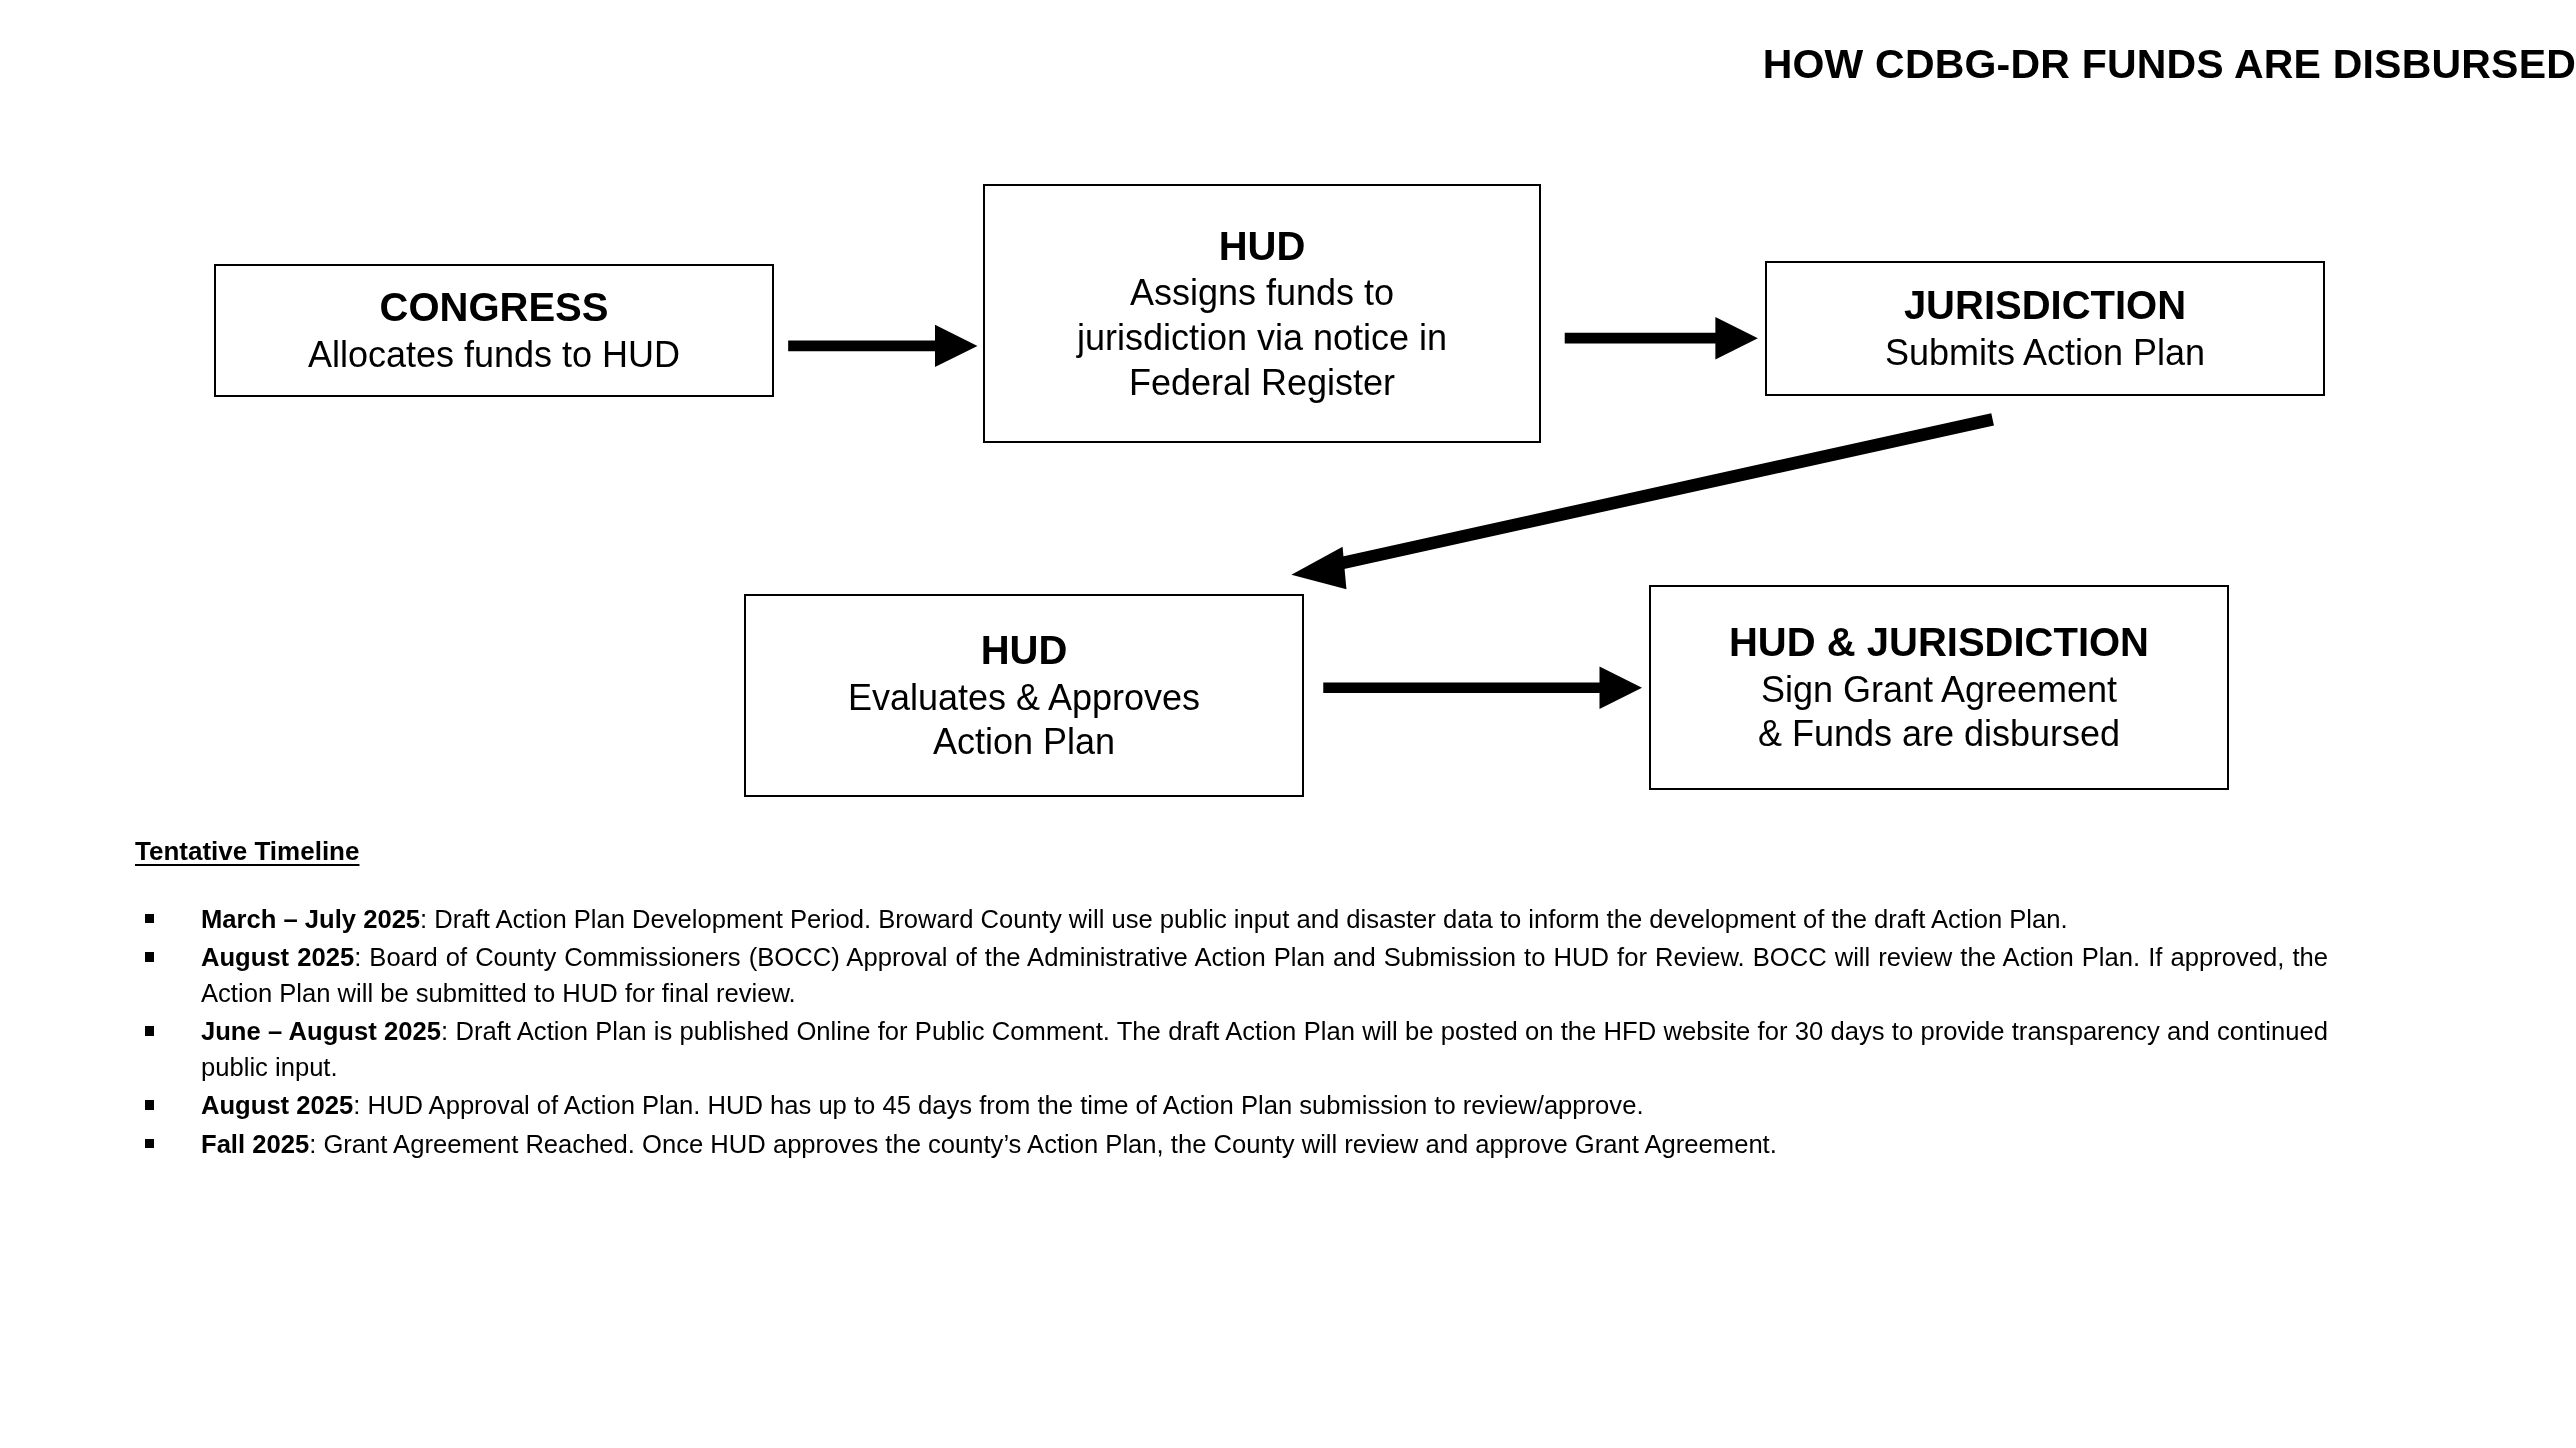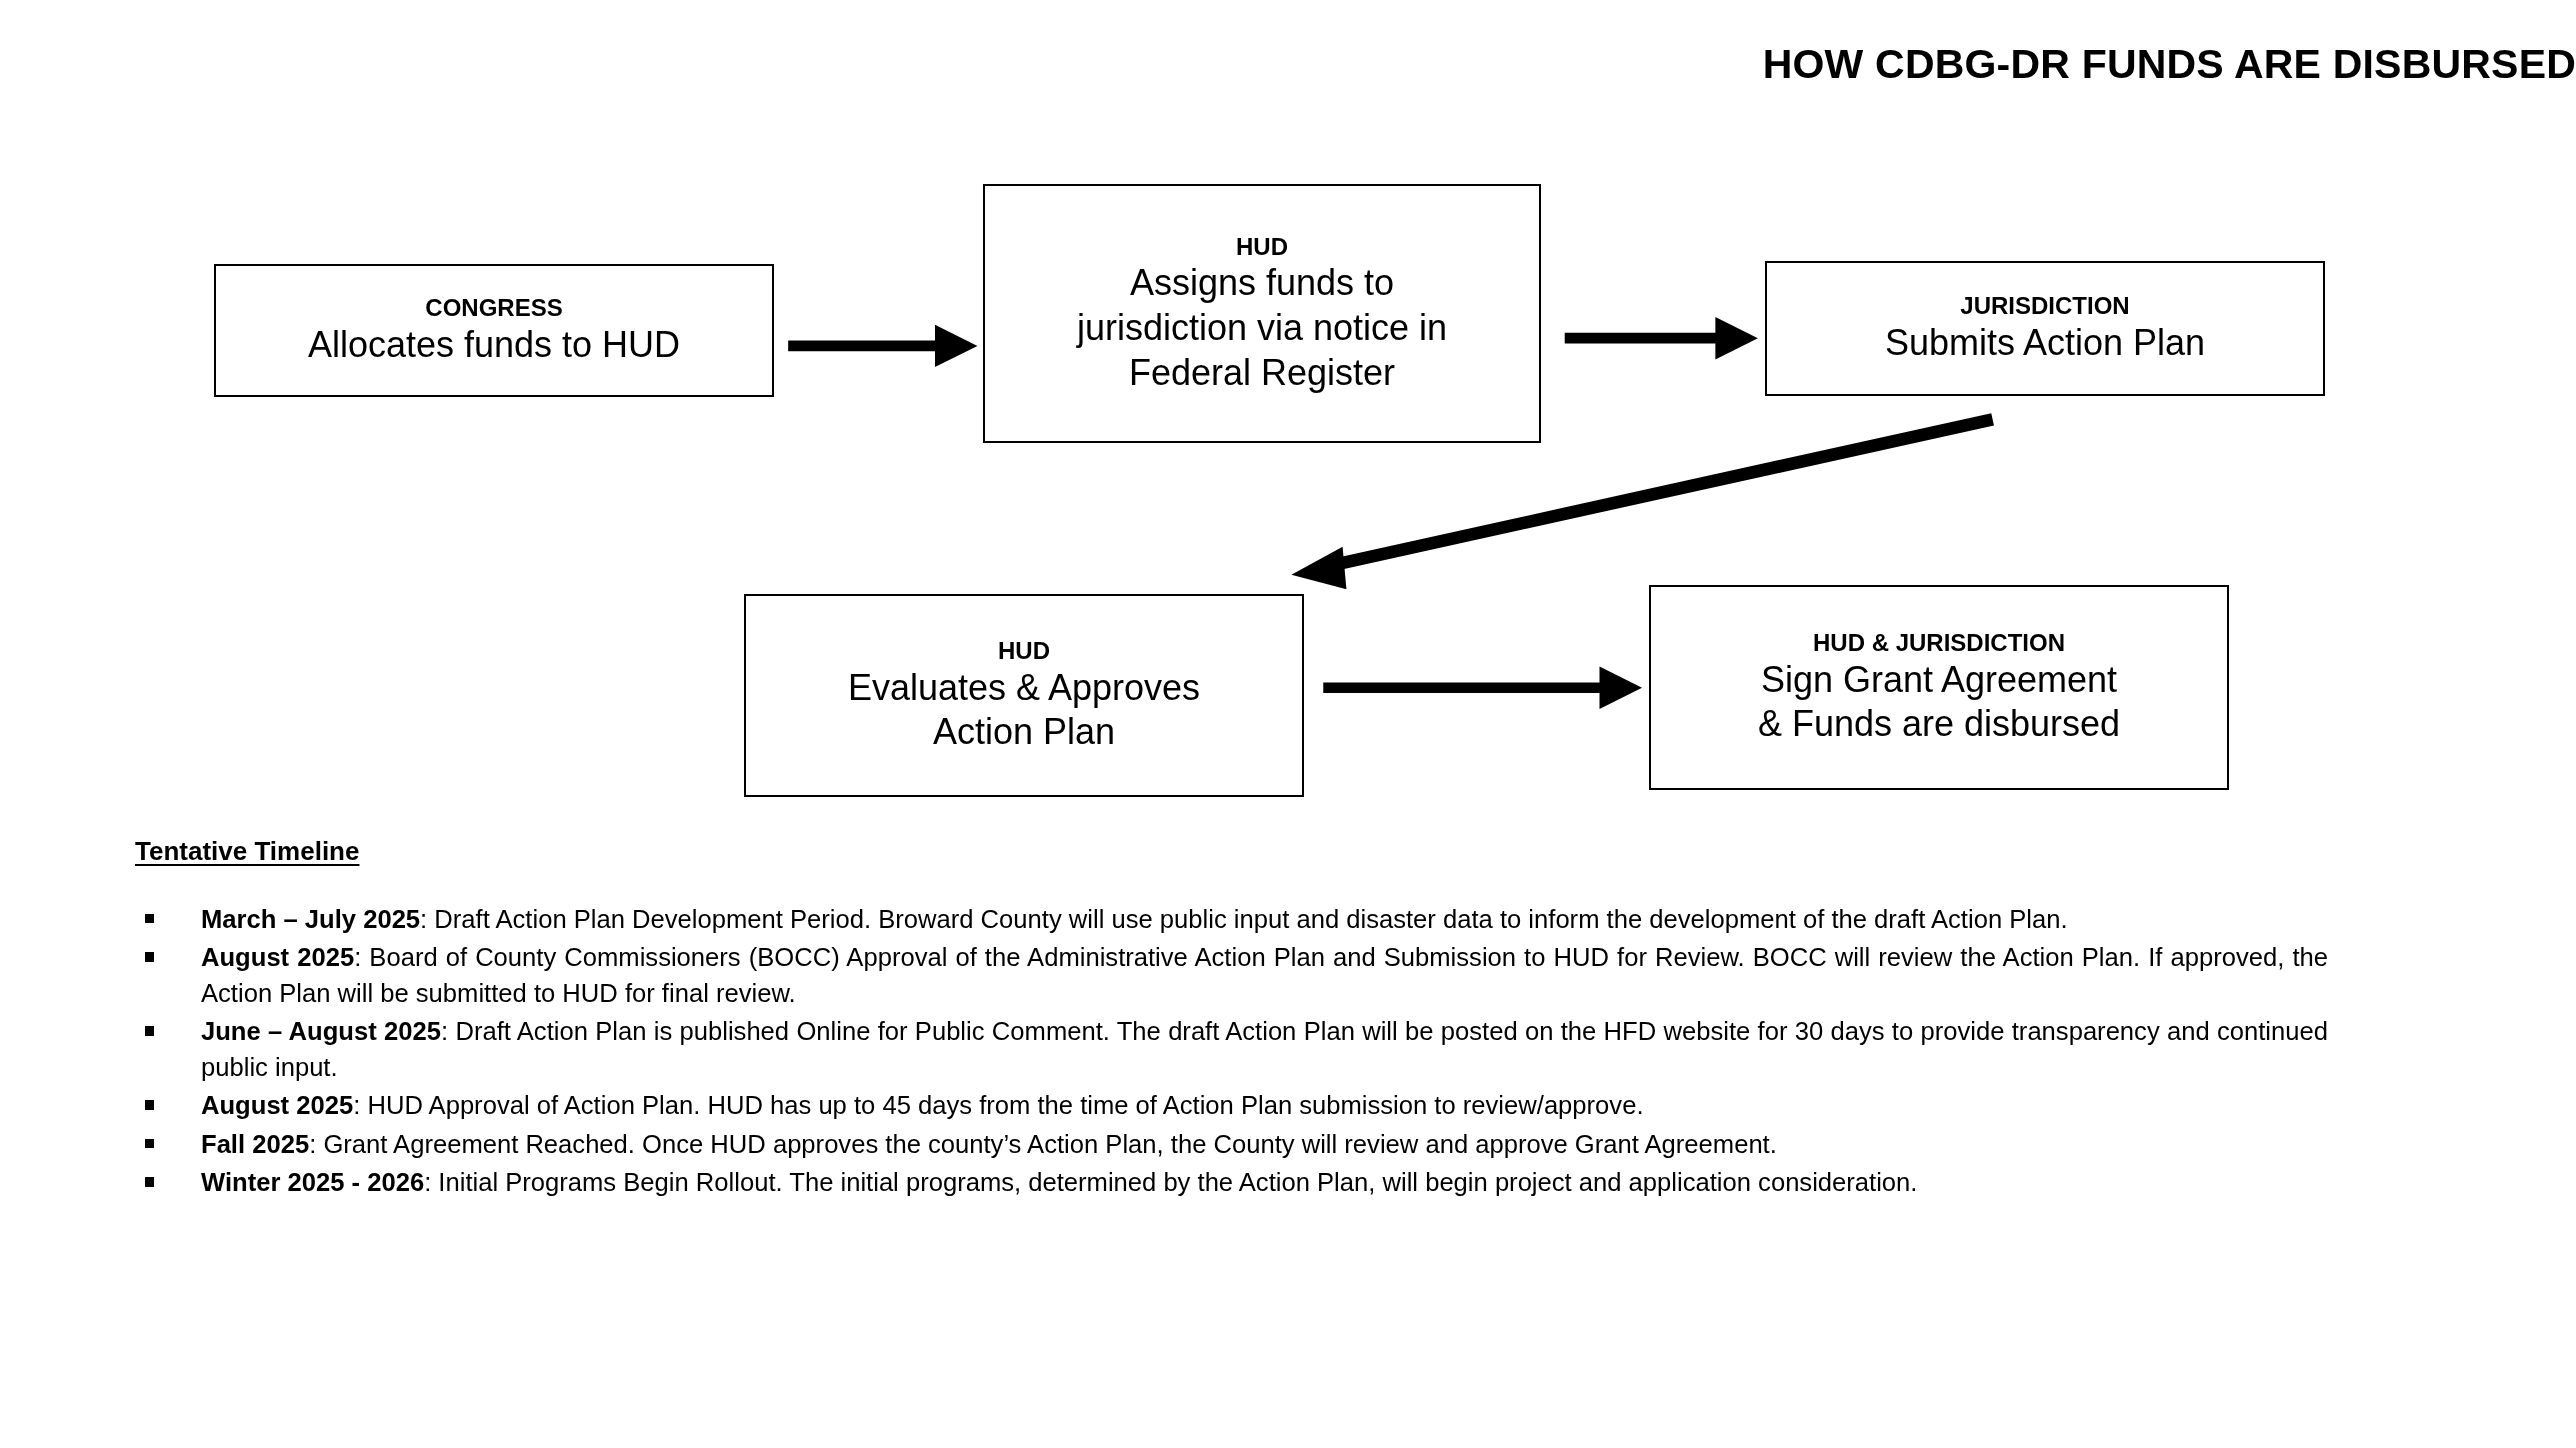--- a/index.html
+++ b/index.html
@@ -44,21 +44,21 @@
     background: #ffffff;
     box-sizing: border-box;
     display: flex;
     flex-direction: column;
     align-items: center;
     justify-content: center;
     text-align: center;
     line-height: 1.24;
   }
   .flow-box .bx-head {
-    font-size: 24px;
+    font-size: 40px;
     font-weight: bold;
     white-space: nowrap;
   }
   .flow-box .bx-line {
     font-size: 36px;
     font-weight: normal;
     white-space: nowrap;
   }
 
   #box-congress   { left: 214px;  top: 264px; width: 560px;  height: 133px; }
@@ -204,19 +204,15 @@
     <li class="tl-item">
       <span class="tl-bullet"></span>
       <span class="tl-label">August  2025</span><span>:  </span><span>HUD Approval of Action Plan. HUD has up to 45 days from the time of Action Plan submission to review/approve.</span>
     </li>
 
     <li class="tl-item">
       <span class="tl-bullet"></span>
       <span class="tl-label">Fall 2025</span><span>:  </span><span>Grant Agreement Reached. Once HUD approves the county’s Action Plan, the  County will review and approve Grant Agreement.</span>
     </li>
 
-    <li class="tl-item">
-      <span class="tl-bullet"></span>
-      <span class="tl-label">Winter 2025 - 2026</span><span>:  </span><span>Initial Programs Begin Rollout. The initial programs, determined by the Action Plan, will begin project and application consideration.</span>
-    </li>
   </ul>
 </div>
 
 
 </body></html>

